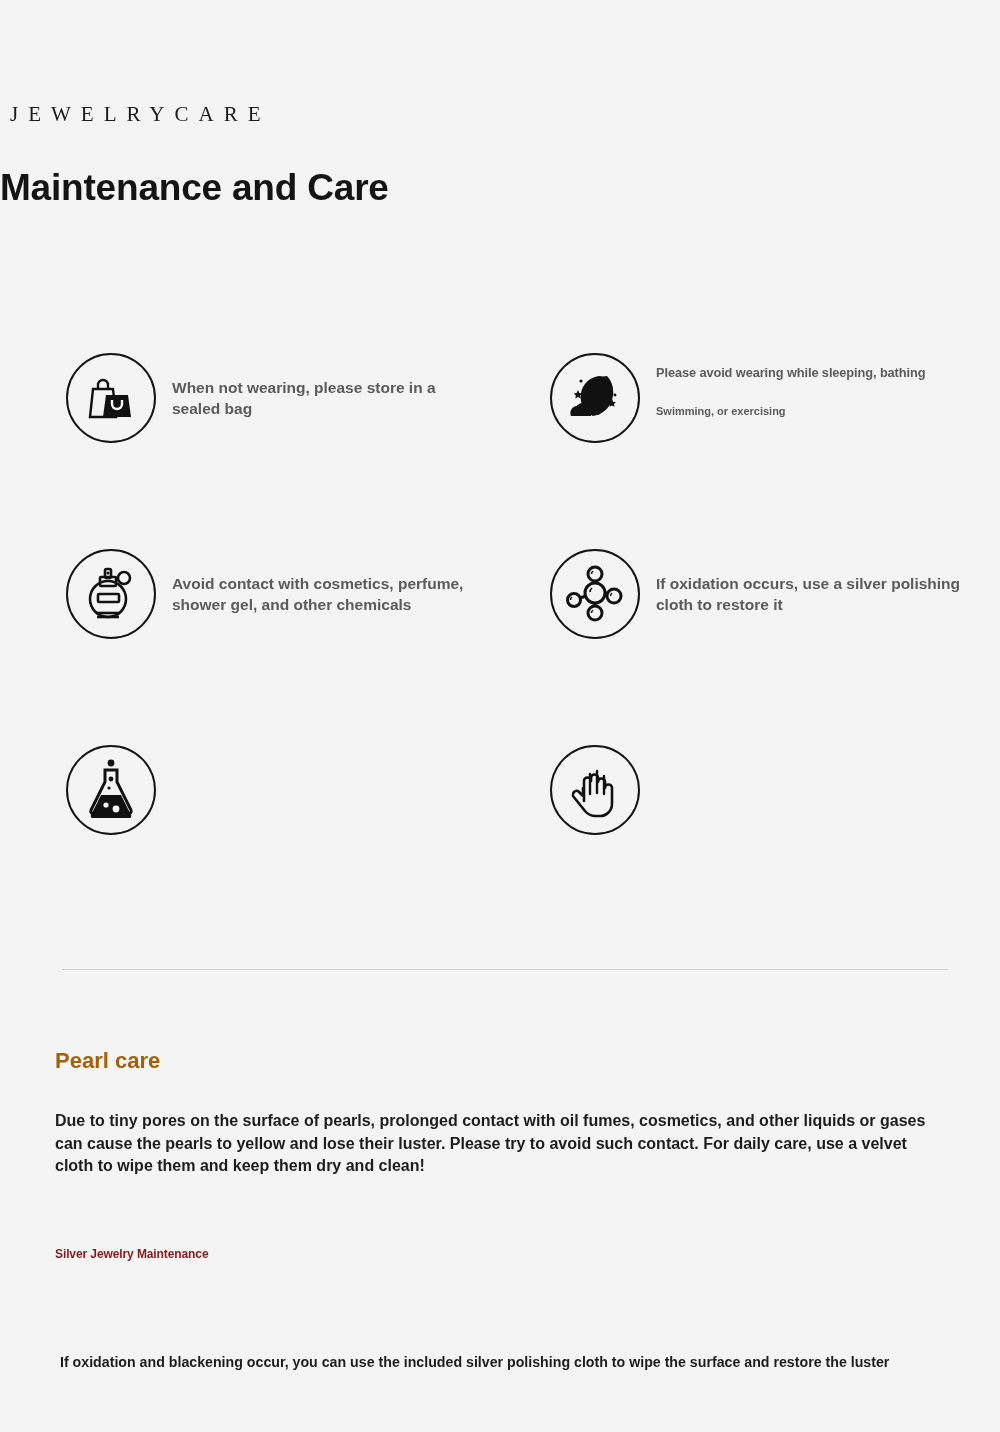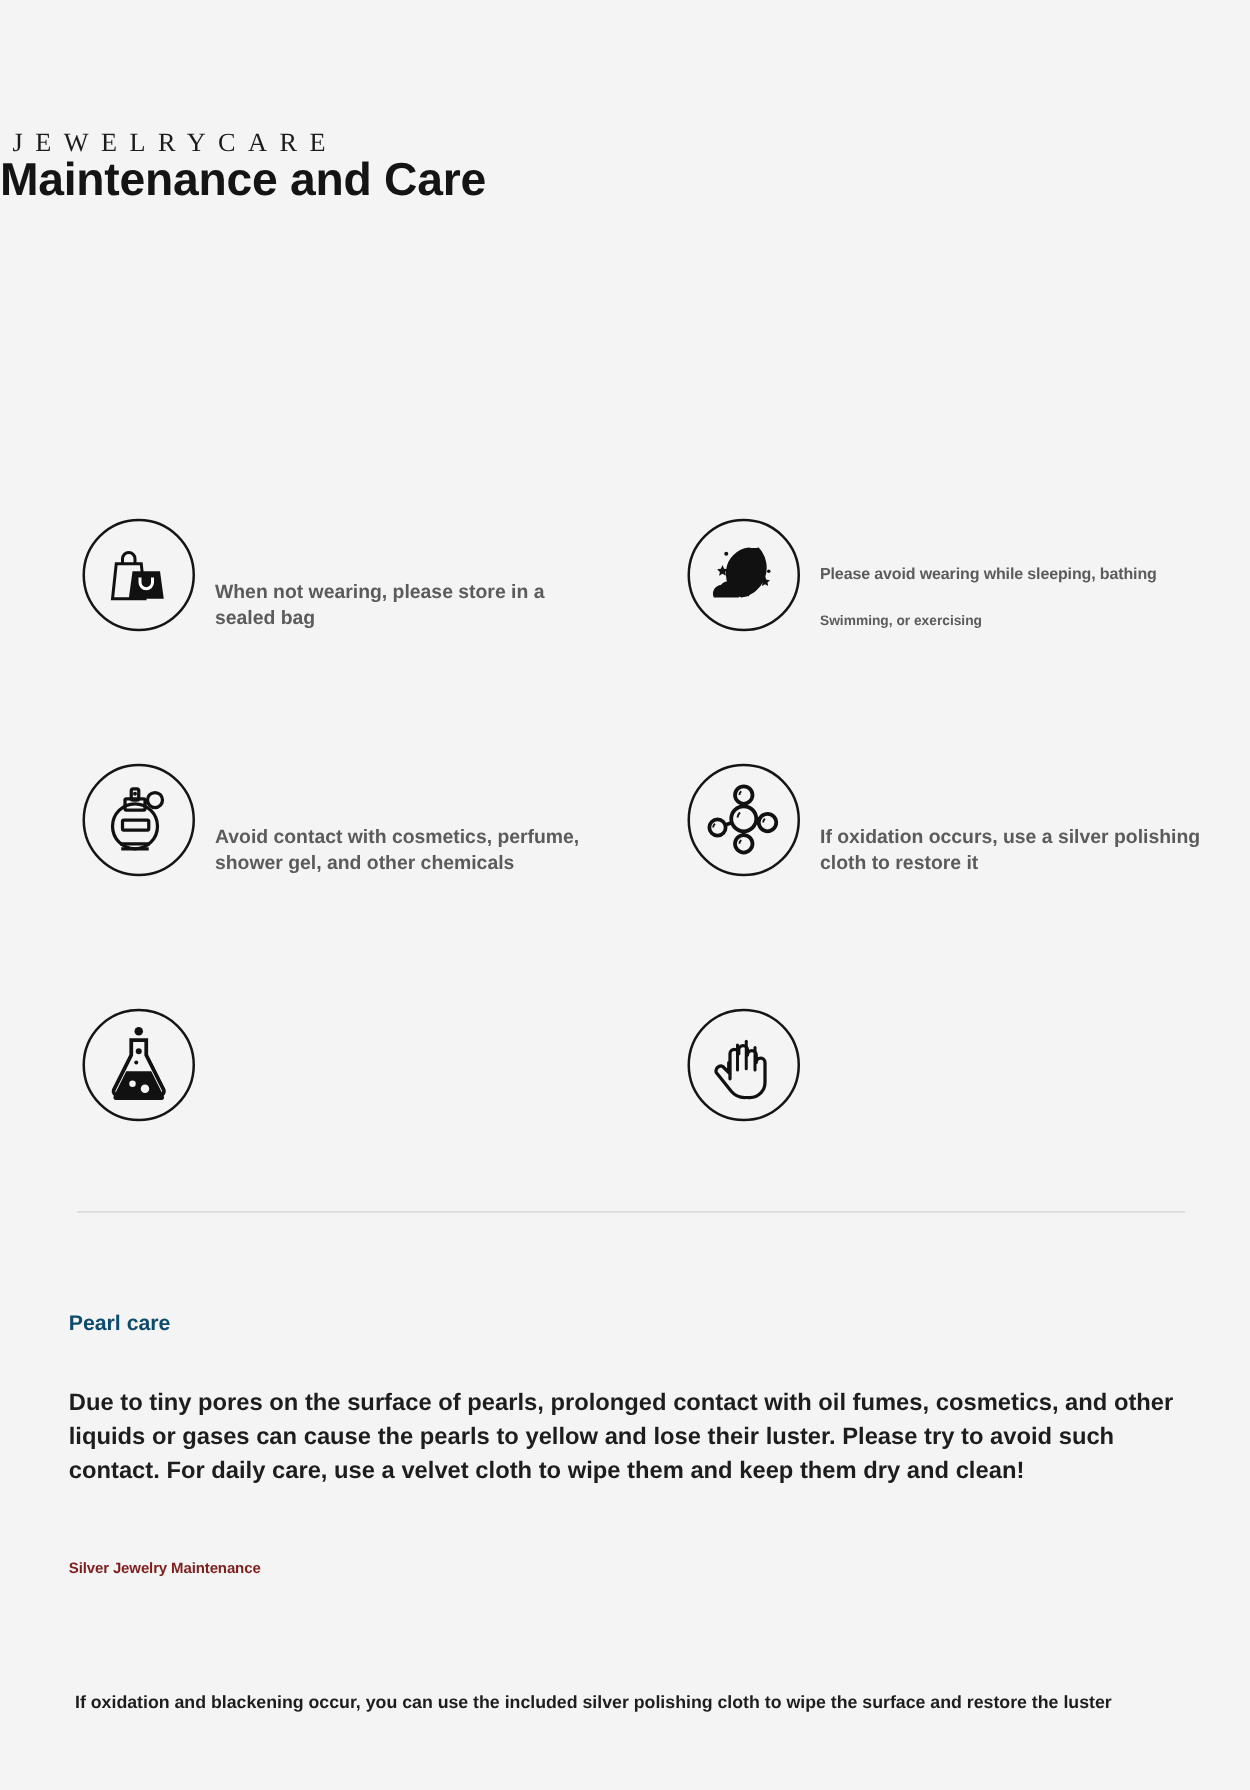--- a/index.html
+++ b/index.html
@@ -23,37 +23,38 @@
   }
   .eyebrow {
     font-family: "Liberation Serif", serif;
     font-size: 21px;
     letter-spacing: 10px;
     color: #1c1c1c;
     text-indent: 10px;
     line-height: 1;
   }
   .page-title {
+    margin-top: 44px;
     font-size: 37px;
     font-weight: bold;
     color: #141414;
     letter-spacing: -0.2px;
     line-height: 1;
   }
 
   
   .tips {
     margin-top: 147px;
     display: grid;
     grid-template-columns: 500px 500px;
     grid-auto-rows: 196px;
   }
   .tip {
     display: flex;
-    align-items: flex-end;
+    align-items: flex-start;
   }
   .tip-col-left  { padding-left: 24px; margin-left: 42px; }
   .tip-col-right { padding-left: 50px; }
 
   .badge {
     flex: 0 0 auto;
     width: 90px;
     height: 90px;
     border: 2px solid #151515;
     border-radius: 50%;
@@ -107,34 +108,34 @@
   .section {
     position: absolute;
     left: 55px;
   }
   .sec-pearl       { top: 1050px; }
   .sec-pearl-body  { top: 1110px; width: 890px; }
   .sec-silver      { top: 1248px; }
   .sec-silver-body { top: 1305px; width: 940px; }
 
   .h-bold {
-    font-size: 17px;
-    font-weight: bold;
-    color: #0c4a6e;
+    font-size: 22px;
+    font-weight: bold;
+    color: #a16207;
     line-height: 1;
   }
   .h-semi {
     font-size: 12px;
     font-weight: 600;
     color: #7f1d1d;
     line-height: 1;
     letter-spacing: -0.1px;
   }
   .body-bold {
-    font-size: 19px;
+    font-size: 16px;
     font-weight: bold;
     color: #1d1d1d;
     line-height: 1.42;
   }
   .body-small {
     font-size: 14.2px;
     font-weight: bold;
     color: #1d1d1d;
     line-height: 1.4;
     padding-left: 5px;

